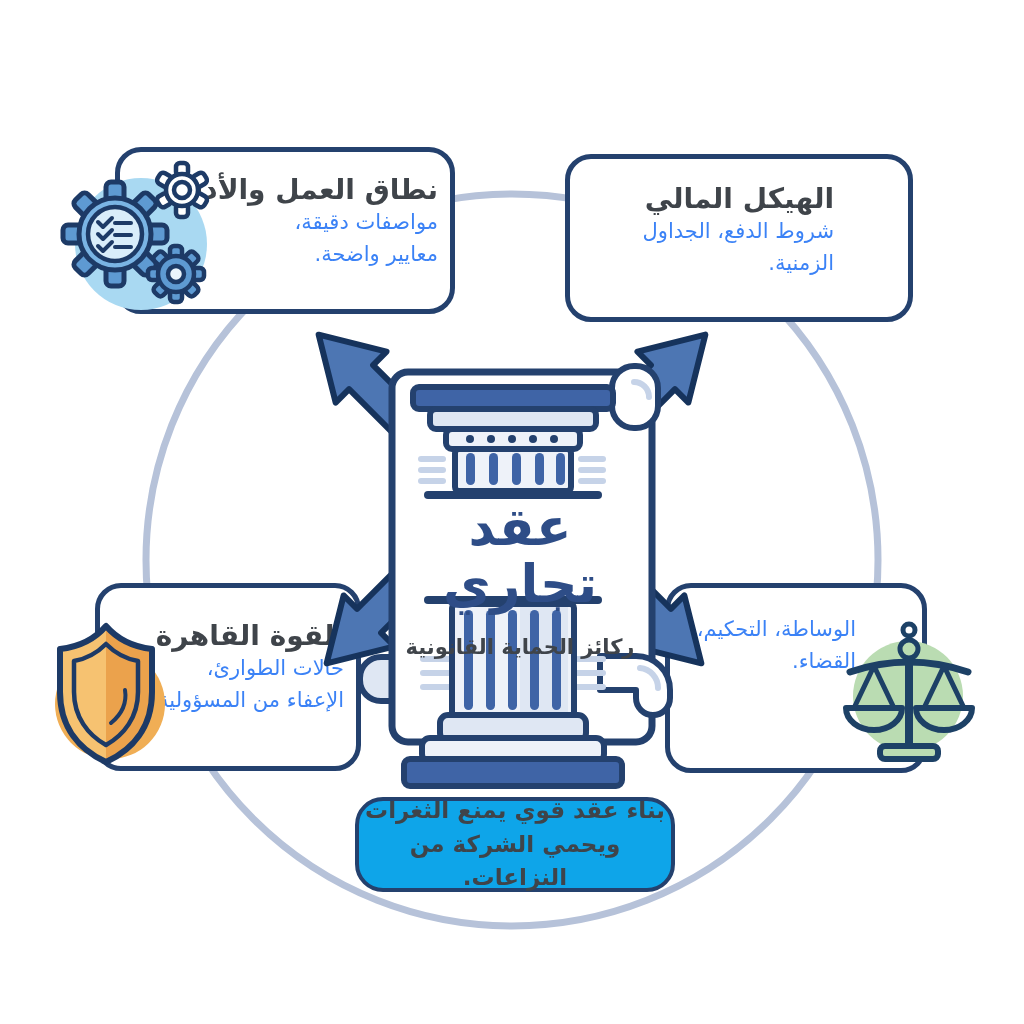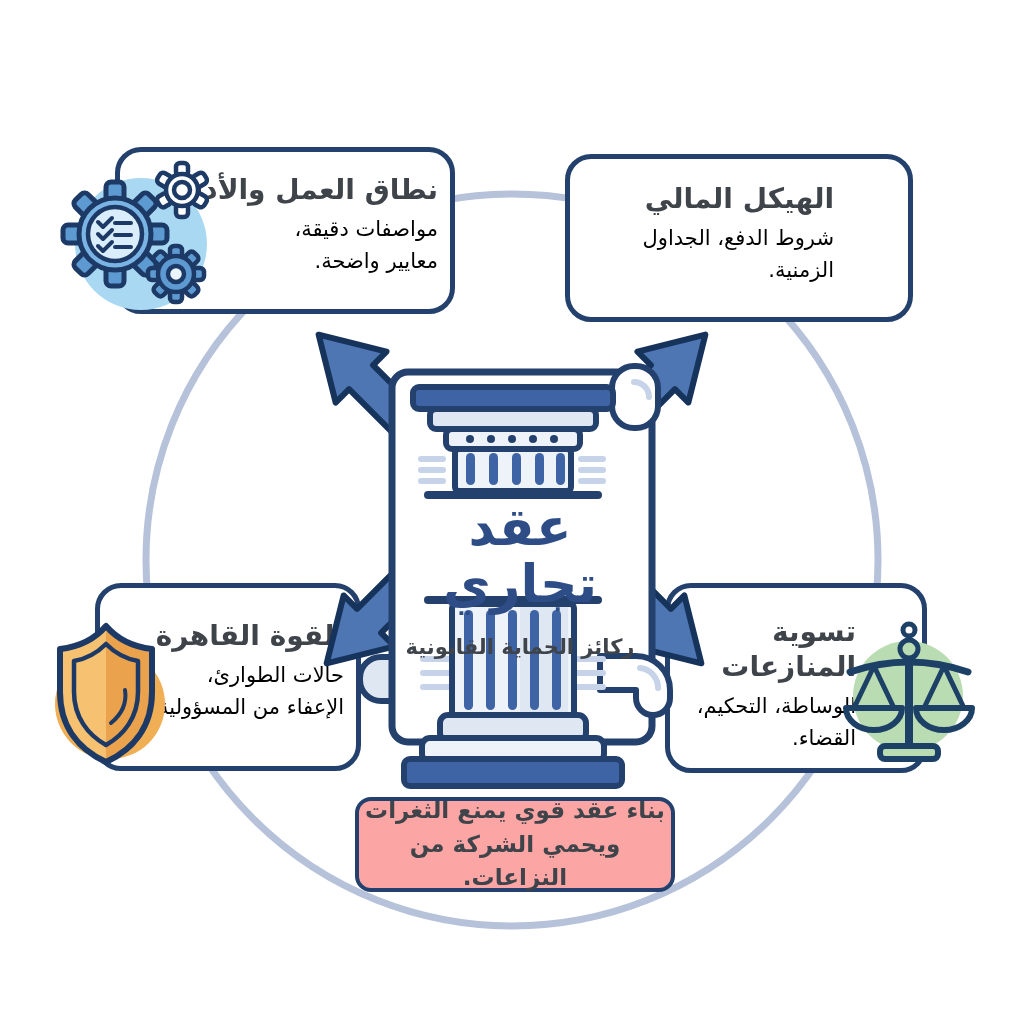--- a/index.html
+++ b/index.html
@@ -3,28 +3,28 @@
 <meta charset="utf-8">
 <style>
   html,body{margin:0;padding:0;background:#ffffff;}
   body{width:1024px;height:1024px;position:relative;overflow:hidden;
        font-family:"DejaVu Sans","Liberation Sans",sans-serif;}
   .layer{position:absolute;left:0;top:0;width:1024px;height:1024px;pointer-events:none;}
   .card{position:absolute;background:#ffffff;border:5px solid #24416e;border-radius:26px;
         box-sizing:border-box;z-index:2;}
   .card-inner{position:absolute;inset:0;direction:rtl;text-align:right;}
   .card-title{font-weight:700;font-size:28px;color:#3f444a;line-height:1.25;white-space:pre-line;}
-  .card-body{font-weight:500;font-size:21px;color:#000000;line-height:1.5;white-space:pre-line;margin-top:7px;}
+  .card-body{font-weight:500;font-size:21px;color:#3b82f6;line-height:1.5;white-space:pre-line;}
   .icon-wrap{position:absolute;z-index:3;}
   .center-text{position:absolute;left:394px;top:499px;width:252px;text-align:center;
                direction:rtl;z-index:5;}
   .center-title{font-weight:700;font-size:52px;color:#2e4d87;line-height:1.1;}
   .center-sub{font-weight:700;font-size:21px;color:#3f444a;margin-top:22px;}
-  .footer-card{position:absolute;left:355px;top:797px;width:320px;height:95px;background:#fca5a5;
-               border:4px solid #24416e;border-radius:16px;box-sizing:border-box;z-index:2;
+  .footer-card{position:absolute;left:355px;top:797px;width:320px;height:95px;background:#0ea5e9;
+               border:4px solid #24416e;border-radius:28px;box-sizing:border-box;z-index:2;
                display:flex;align-items:center;justify-content:center;}
   .footer-text{direction:rtl;text-align:center;font-weight:600;font-size:23px;color:#3f444a;
                line-height:1.45;white-space:pre-line;}
   svg{overflow:visible;}
 </style>
 </head>
 <body>
 
 <svg class="layer" style="z-index:0" viewBox="0 0 1024 1024">
   <circle cx="512" cy="560" r="366" fill="none" stroke="#b6c2d9" stroke-width="7"></circle>
@@ -115,22 +115,20 @@
       <path d="M68,12 C80,26 96,33 114,35 L114,78 C114,114 94,136 68,148 Z" fill="#eba24c"></path>
       <path d="M68,12 C56,26 40,33 22,35 L22,78 C22,114 42,136 68,148 C94,136 114,114 114,78 L114,35 C96,33 80,26 68,12 Z" fill="none" stroke="#1d3a66" stroke-width="6" stroke-linejoin="round"></path>
       <path d="M68,30 C59,39 48,45 36,47 L36,78 C36,103 50,121 68,131 C86,121 100,103 100,78 L100,47 C88,45 77,39 68,30 Z" fill="none" stroke="#1d3a66" stroke-width="4.5" stroke-linejoin="round"></path>
       <path d="M87,76 q3,19 -14,33" fill="none" stroke="#1d3a66" stroke-width="4" stroke-linecap="round"></path>
     </svg>
   </div>
 </div>
 
 <div class="card" style="left:665px;top:583px;width:262px;height:190px">
   <div class="card-inner" style="padding:26px 66px 0 8px">
-    <div class="card-title">تسوية
-المنازعات</div>
     <div class="card-body">الوساطة، التحكيم،
 القضاء.</div>
   </div>
   <div class="icon-wrap" style="right:-62px;top:28px">
     <svg width="150" height="160" viewBox="0 0 150 160">
       <circle cx="74" cy="80" r="55" fill="#badcb2"></circle>
       <g fill="none" stroke="#1d4166" stroke-linecap="round" stroke-linejoin="round">
         <circle cx="75" cy="14" r="6" stroke-width="5"></circle>
         <circle cx="75" cy="33" r="9" stroke-width="5"></circle>
         <path d="M16,56 Q75,36 134,56" stroke-width="7"></path>

